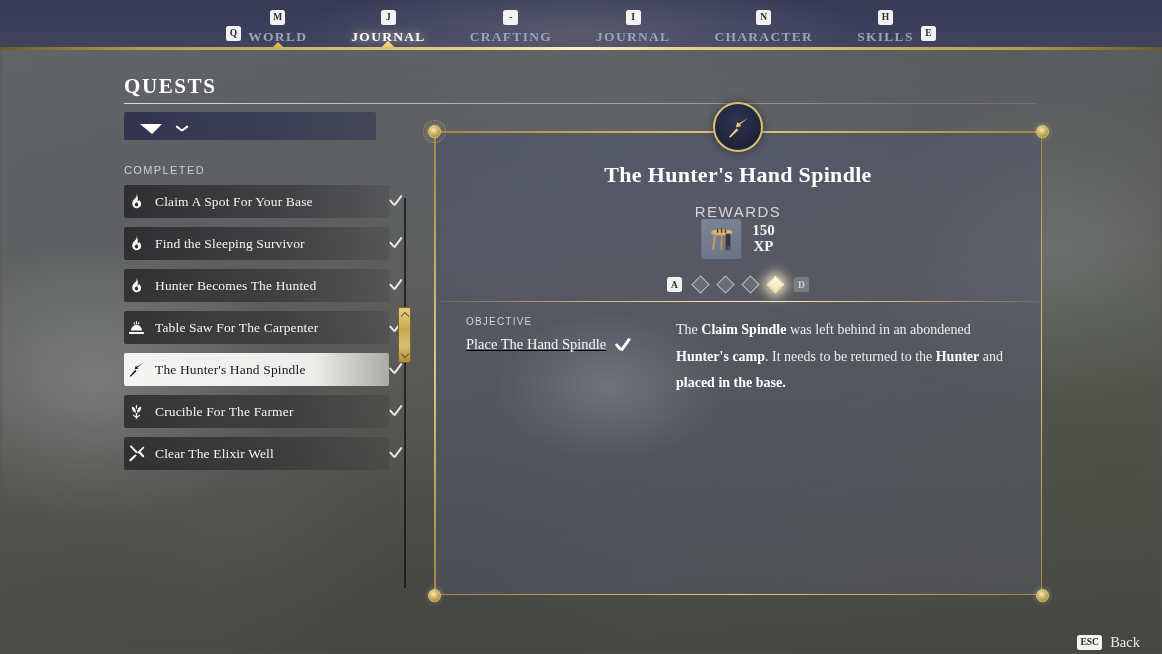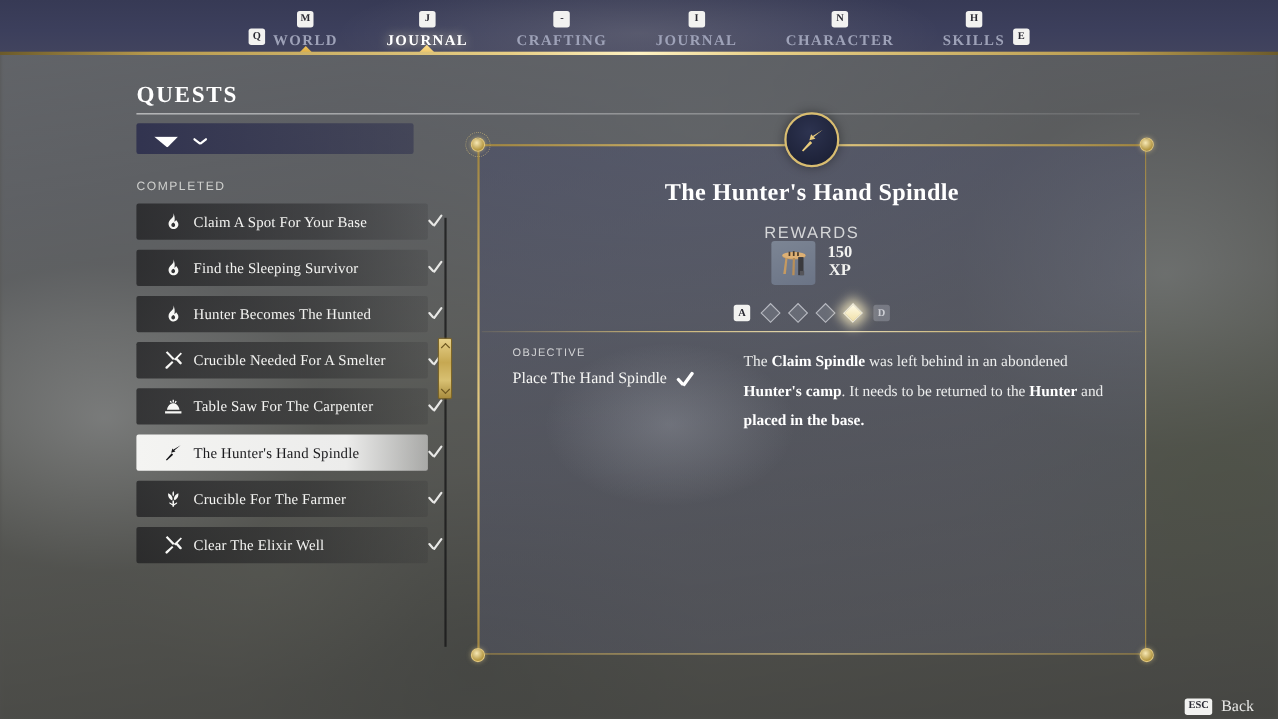--- a/index.html
+++ b/index.html
@@ -106,21 +106,21 @@
   }
   .chev-down::before { left:0; transform:rotate(38deg); transform-origin:left center; }
   .chev-down::after  { right:0; transform:rotate(-38deg); transform-origin:right center; }
 
   .section-label {
     margin-top:24px; font-size:11px; letter-spacing:1.4px; color:#cfd0ce;
     font-family:Liberation Sans, sans-serif;
   }
   .quest-row {
     position:relative; display:flex; align-items:center;
-    height:33px; width:265px; margin-top:9px; padding-left:23px;
+    height:33px; width:265px; margin-top:9px; padding-left:2px;
     background:linear-gradient(90deg, rgba(28,28,30,.72) 0%, rgba(38,38,40,.50) 62%, rgba(45,45,47,.18) 100%);
     border-radius:2px; cursor:pointer;
   }
   .quest-row.selected {
     background:linear-gradient(90deg,#f4f4f2 0%,#ececeb 72%, rgba(236,236,235,.55) 100%);
   }
   .quest-icon { width:20px; height:20px; flex:0 0 20px; margin-right:9px;
                 display:flex; align-items:center; justify-content:center; }
   .quest-icon svg { width:19px; height:19px; fill:#f7f7f5; }
   .quest-row.selected .quest-icon svg { fill:#17171a; }
@@ -239,21 +239,21 @@
     background:linear-gradient(135deg,#fffbe8,#f0e0a8);
     box-shadow:0 0 11px 4px rgba(255,243,196,.8);
   }
   .divider {
     position:absolute; left:4px; right:4px; top:170px; height:1px;
     background:linear-gradient(90deg, rgba(190,165,95,.15), #d6bd78 28%, #f6ecc4 53%, #d6bd78 74%, rgba(190,165,95,.15));
   }
 
   .objective-block { position:absolute; left:32px; top:185px; width:205px; }
   .obj-label { font-size:10px; letter-spacing:1.2px; color:#d3d4d6; }
-  .obj-row { display:flex; align-items:center; gap:9px; margin-top:9px; }
+  .obj-row { display:flex; align-items:center; gap:9px; margin-top:9px;text-decoration:underline; }
   .obj-text {
     font-size:14.5px; color:#f6f6f4;
     font-family:"Liberation Serif", serif;
   }
   .obj-tick { position:relative; width:17px; height:17px; }
   .obj-tick::before, .obj-tick::after { content:""; position:absolute; background:#ffffff; border-radius:1px; }
   .obj-tick::before { width:3px; height:8px;  left:2px; top:7px; transform:rotate(-42deg); }
   .obj-tick::after  { width:3px; height:15px; left:9px; top:1px; transform:rotate(36deg); }
 
   .desc {
@@ -343,29 +343,20 @@
           <span class="quest-name">Find the Sleeping Survivor</span>
           <span class="tick"></span>
         </div>
         <div class="quest-row">
           <span class="quest-icon">
             <svg viewBox="0 0 24 24">
               <path d="M12 2c1 3.6-.6 4.8-2.3 6.6C8 10.3 6.6 12 6.6 14.4 6.6 17.9 9.3 20.5 12.5 20.5c3 0 5.4-2.3 5.4-5.3 0-2.4-1.5-3.8-2.6-5.2-.4 1-1.1 1.7-2 2.1.9-3.3.3-7-1.3-10.1zM12.2 13c1.3.8 1.9 1.8 1.9 3 0 1.2-.9 2.2-2.1 2.2-1.3 0-2.2-1-2.2-2.3 0-1.4 1.1-2.2 2.4-2.9z"></path>
             </svg>
           </span>
           <span class="quest-name">Hunter Becomes The Hunted</span>
-          <span class="tick"></span>
-        </div>
-        <div class="quest-row">
-          <span class="quest-icon">
-            <svg viewBox="0 0 24 24">
-              <path d="M3.4 3.2 L5.2 1.6 L13.6 10.2 L11.6 11.8 Z M14.8 11.4 L17 9.6 L21.4 14.4 C22 15 22 15.8 21.4 16.4 20.8 17 20 17 19.4 16.4 Z M20.6 3.2 L22 4.6 L14.4 12.4 L12.8 10.8 Z M10.6 13 L12.2 14.6 L5.4 21.4 C4.8 22 4 22 3.4 21.4 2.8 20.8 2.8 20 3.4 19.4 Z"></path>
-            </svg>
-          </span>
-          <span class="quest-name">Crucible Needed For A Smelter</span>
           <span class="tick"></span>
         </div>
         <div class="quest-row">
           <span class="quest-icon">
             <svg viewBox="0 0 24 24">
               <path d="M2.6 17.6 L21.4 17.6 L21.4 20.2 L2.6 20.2 Z M4.8 15.8 C5.6 11.4 8.6 8.4 12 8.4 C15.4 8.4 18.4 11.4 19.2 15.8 Z M11.2 4.2 L12.8 4.2 L12.8 7.6 L11.2 7.6 Z M14.6 5.4 L16 6 L14.8 8.2 L13.6 7.6 Z M9.4 5.4 L10.4 7.6 L9.2 8.2 L8 6 Z"></path>
             </svg>
           </span>
           <span class="quest-name">Table Saw For The Carpenter</span>
           <span class="tick"></span>

